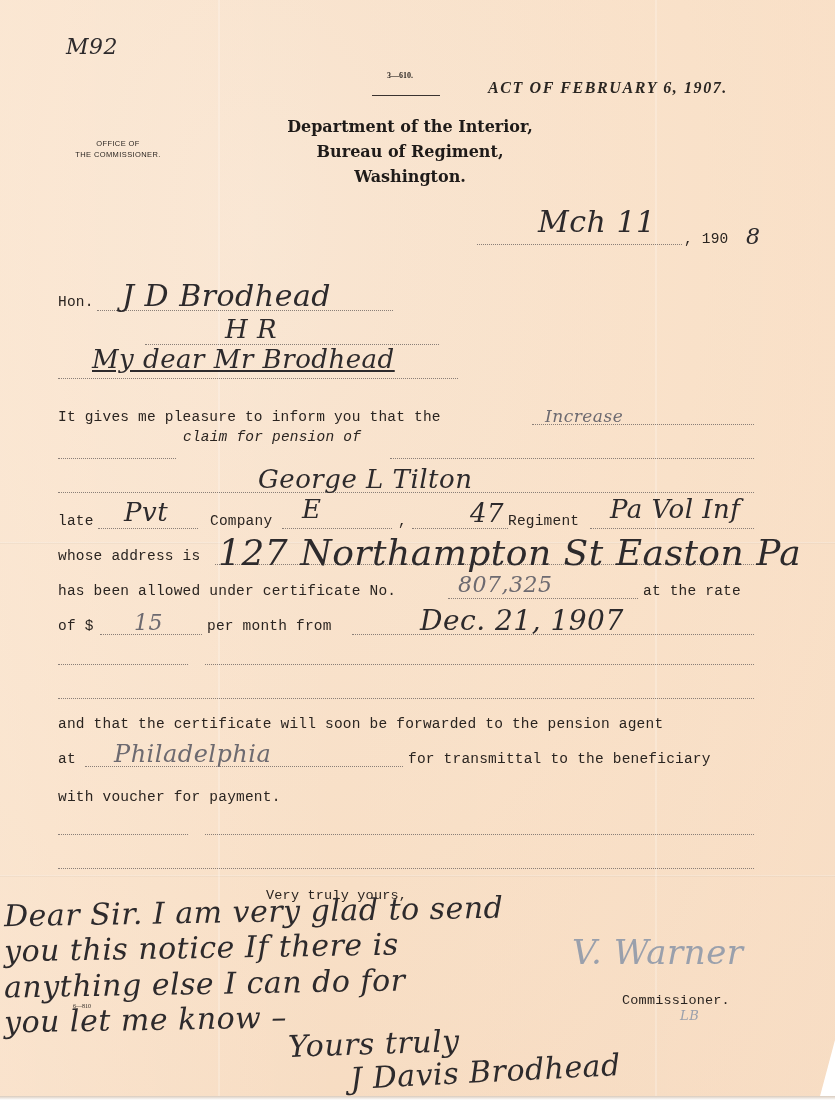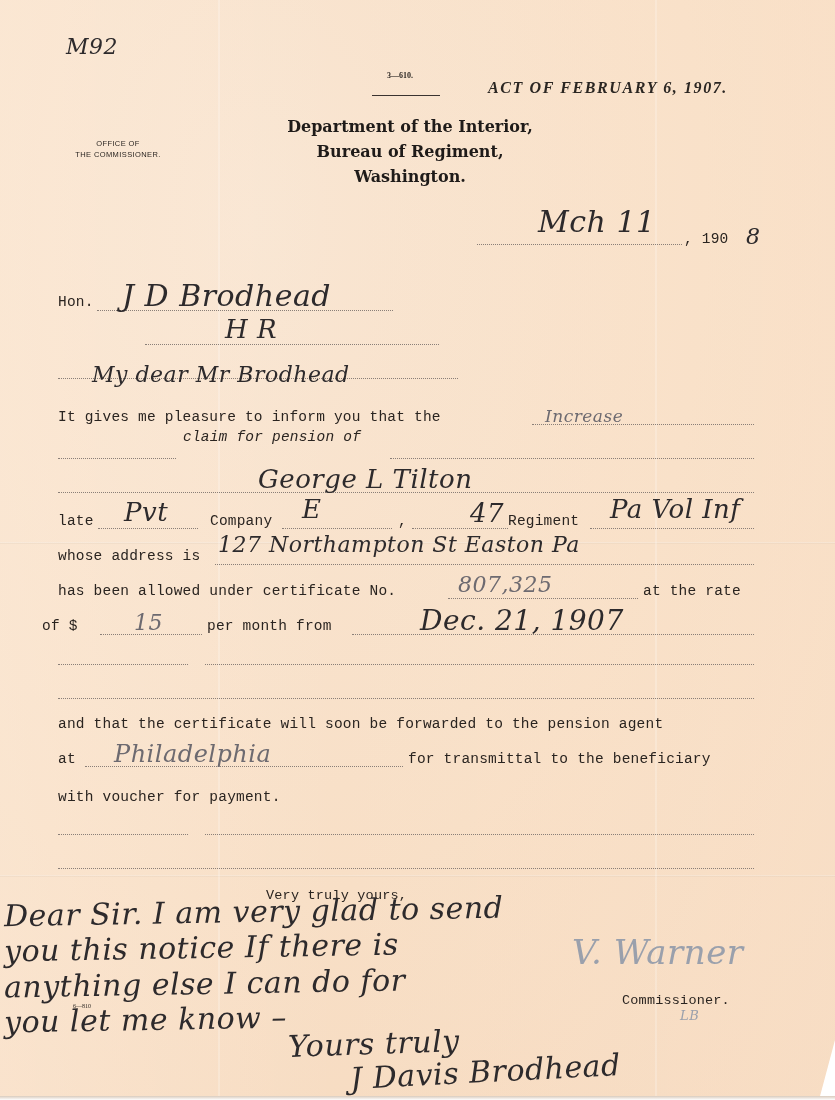--- a/index.html
+++ b/index.html
@@ -101,21 +101,21 @@
   <div class="abs hand" style="left:746px; top:224px; font-size:22px;">8</div>
 
   <div class="abs type" style="left:58px; top:294px;">Hon.</div>
   <div class="dots" style="left:97px; top:310px; width:296px;"></div>
   <div class="abs hand" style="left:122px; top:278px; font-size:30px;">J D Brodhead</div>
 
   <div class="dots" style="left:145px; top:344px; width:294px;"></div>
   <div class="abs hand" style="left:225px; top:314px; font-size:26px;">H R</div>
 
   <div class="dots" style="left:58px; top:378px; width:400px;"></div>
-  <div class="abs hand" style="left:92px; top:362px; font-size:22px;">My dear Mr Brodhead</div>
+  <div class="abs hand" style="left:92px; top:344px; font-size:26px;text-decoration:underline;">My dear Mr Brodhead</div>
 
   <div class="abs type" style="left:58px; top:409px;">It gives me pleasure to inform you that the</div>
   <div class="dots" style="left:532px; top:424px; width:222px;"></div>
   <div class="abs hand hand-light" style="left:545px; top:406px; font-size:17px;">Increase</div>
 
   <div class="dots" style="left:58px; top:458px; width:118px;"></div>
   <div class="abs type" style="left:183px; top:429px;font-style:italic;">claim for pension of</div>
   <div class="dots" style="left:390px; top:458px; width:364px;"></div>
 
   <div class="dots" style="left:58px; top:492px; width:696px;"></div>
@@ -129,28 +129,28 @@
   <div class="abs hand" style="left:302px; top:494px; font-size:26px;">E</div>
   <div class="abs type" style="left:398px; top:513px;">,</div>
   <div class="dots" style="left:412px; top:528px; width:96px;"></div>
   <div class="abs hand" style="left:470px; top:498px; font-size:26px;">47</div>
   <div class="abs type" style="left:508px; top:513px;">Regiment</div>
   <div class="dots" style="left:590px; top:528px; width:164px;"></div>
   <div class="abs hand" style="left:610px; top:494px; font-size:26px;">Pa Vol Inf</div>
 
   <div class="abs type" style="left:58px; top:548px;">whose address is</div>
   <div class="dots" style="left:215px; top:564px; width:539px;"></div>
-  <div class="abs hand" style="left:218px; top:532px; font-size:22px;">127 Northampton St Easton Pa</div>
+  <div class="abs hand" style="left:218px; top:532px; font-size:36px;">127 Northampton St Easton Pa</div>
 
   <div class="abs type" style="left:58px; top:583px;">has been allowed under certificate No.</div>
   <div class="dots" style="left:448px; top:598px; width:190px;"></div>
   <div class="abs hand hand-light" style="left:458px; top:572px; font-size:22px;">807,325</div>
   <div class="abs type" style="left:643px; top:583px;">at the rate</div>
 
-  <div class="abs type" style="left:42px; top:618px;">of $</div>
+  <div class="abs type" style="left:58px; top:618px;">of $</div>
   <div class="dots" style="left:100px; top:634px; width:102px;"></div>
   <div class="abs hand hand-light" style="left:134px; top:610px; font-size:22px;text-align:right;">15</div>
   <div class="abs type" style="left:207px; top:618px;">per month from</div>
   <div class="dots" style="left:352px; top:634px; width:402px;"></div>
   <div class="abs hand" style="left:420px; top:604px; font-size:28px;">Dec. 21, 1907</div>
 
   <div class="dots" style="left:58px; top:664px; width:130px;"></div>
   <div class="dots" style="left:205px; top:664px; width:549px;"></div>
   <div class="dots" style="left:58px; top:698px; width:696px;"></div>
 

